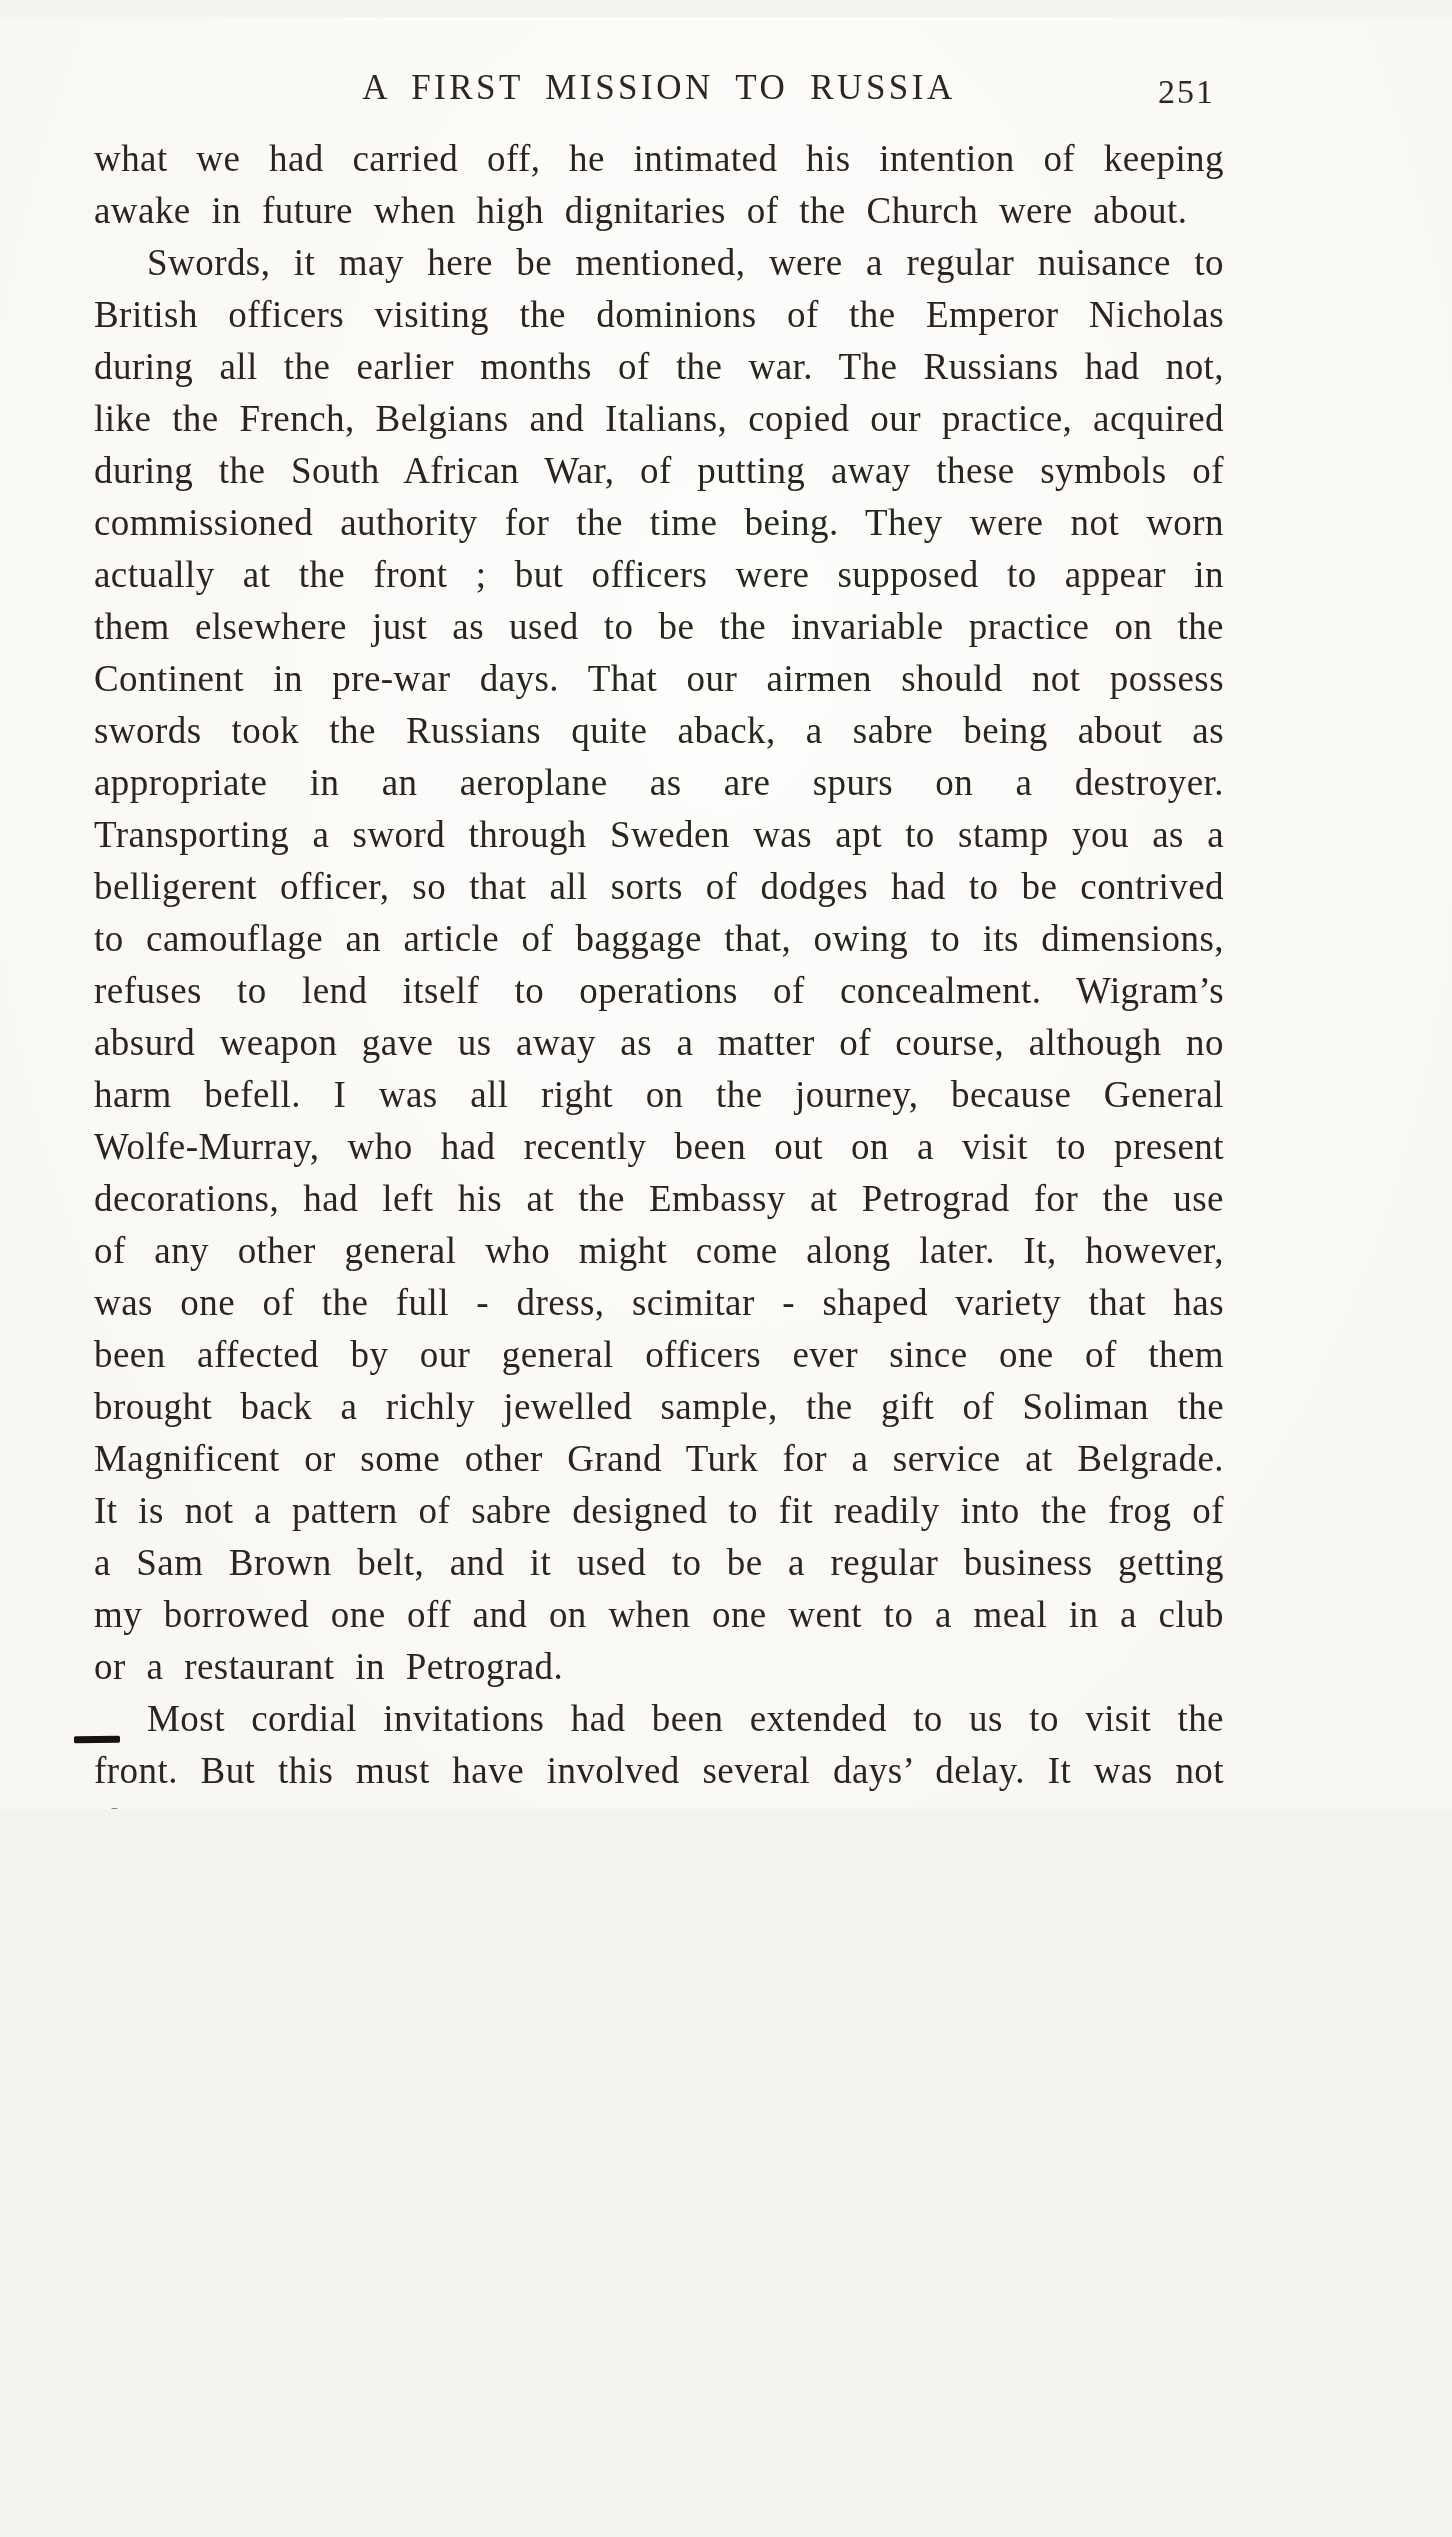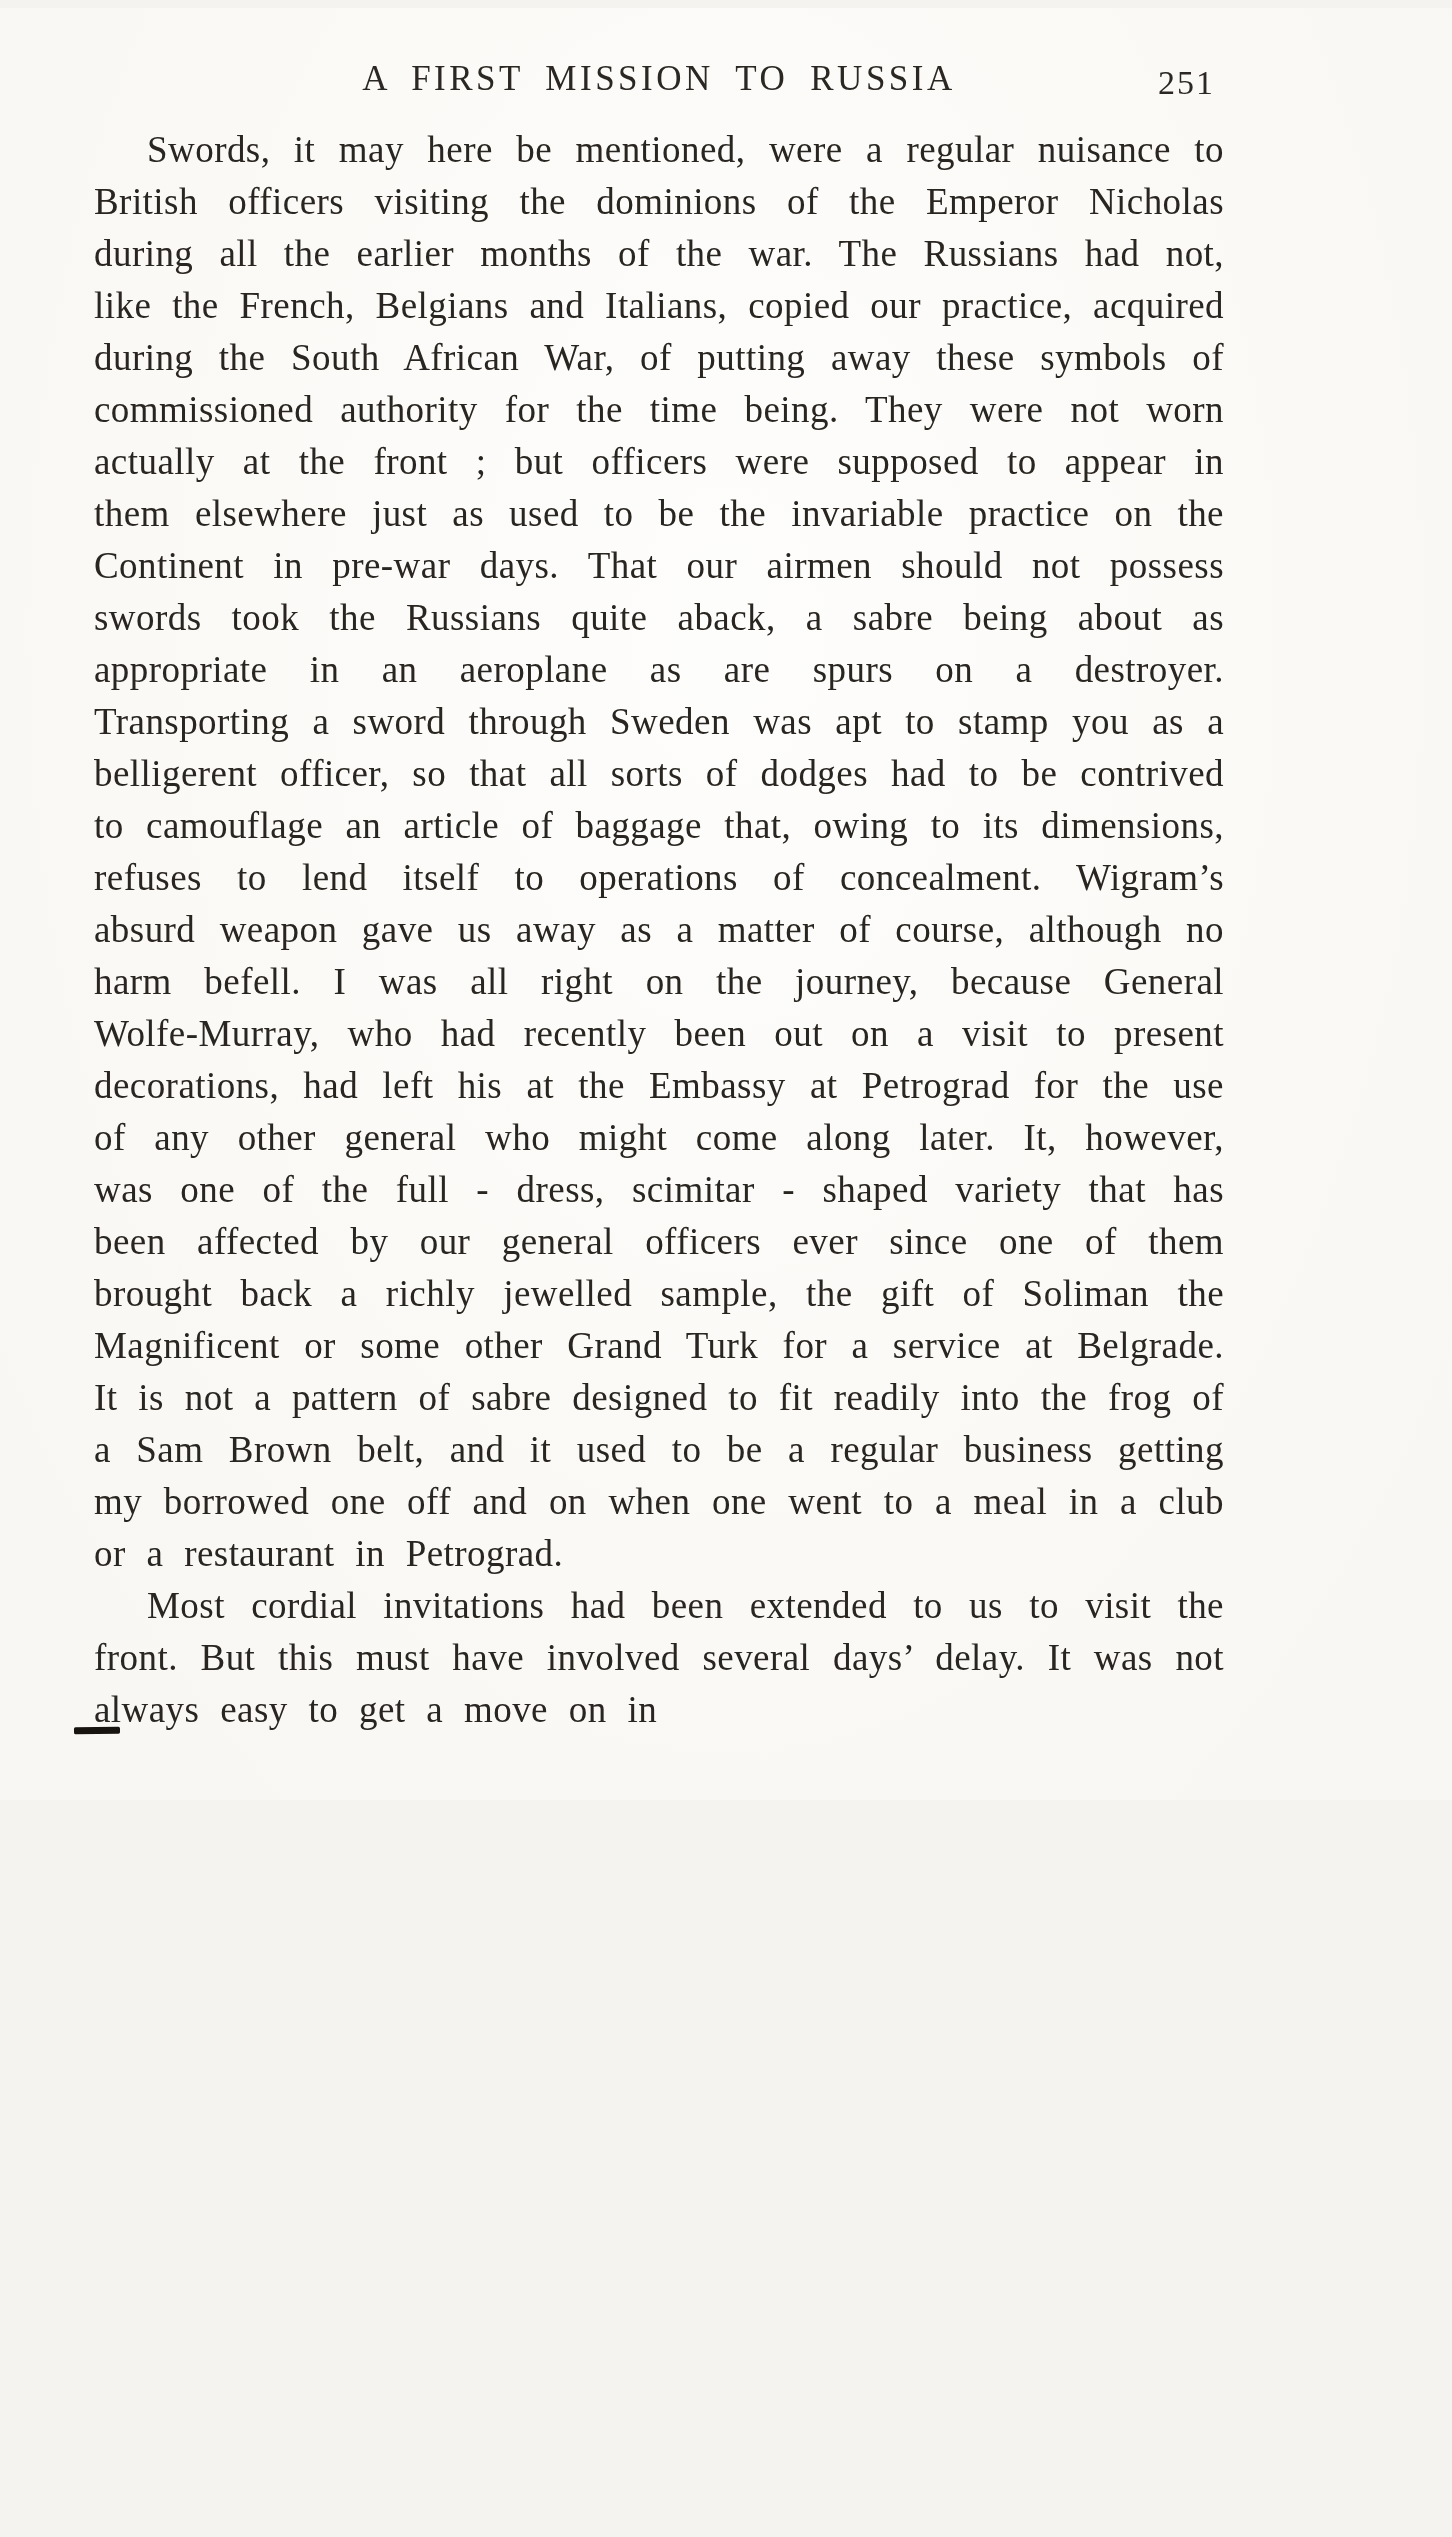--- a/index.html
+++ b/index.html
@@ -4,21 +4,21 @@
 <style>
   html, body {
     margin: 0;
     padding: 0;
     background: #f4f3f0;
   }
   .page {
     position: relative;
     width: 1453px;
     height: 1792px;
-    margin: 8px auto;
+    margin: 17px auto;
     background: #fbfaf7;
     background-image: radial-gradient(ellipse at 50% 35%, rgba(255,255,255,0.6) 0%, rgba(244,242,236,0.35) 85%);
     color: #2a2622;
     font-family: "Liberation Serif", "DejaVu Serif", serif;
     overflow: hidden;
   }
   .running-head {
     position: relative;
     margin: 51px 229px 0 94px;
     height: 46px;
@@ -71,20 +71,21 @@
 <body>
 
 <div class="page">
 
   <header class="running-head">
     <span class="head-title">A FIRST MISSION TO RUSSIA</span>
     <span class="page-number">251</span>
   </header>
 
   <main class="text-block">
+    <p class="para no-indent">what we had carried off, he intimated his intention of keeping awake in future when high dignitaries of the Church were about.</p>
     <p class="para">Swords, it may here be mentioned, were a regular nuisance to British officers visiting the dominions of the Emperor Nicholas during all the earlier months of the war. The Russians had not, like the French, Belgians and Italians, copied our practice, acquired during the South African War, of putting away these symbols of commissioned authority for the time being. They were not worn actually at the front ; but officers were supposed to appear in them elsewhere just as used to be the invariable practice on the Continent in pre-war days. That our airmen should not possess swords took the Russians quite aback, a sabre being about as appropriate in an aeroplane as are spurs on a destroyer. Transporting a sword through Sweden was apt to stamp you as a belligerent officer, so that all sorts of dodges had to be contrived to camouflage an article of baggage that, owing to its dimensions, refuses to lend itself to operations of concealment. Wigram’s absurd weapon gave us away as a matter of course, although no harm befell. I was all right on the journey, because General Wolfe-Murray, who had recently been out on a visit to present decorations, had left his at the Embassy at Petrograd for the use of any other general who might come along later. It, however, was one of the full - dress, scimitar - shaped variety that has been affected by our general officers ever since one of them brought back a richly jewelled sample, the gift of Soliman the Magnificent or some other Grand Turk for a service at Belgrade. It is not a pattern of sabre designed to fit readily into the frog of a Sam Brown belt, and it used to be a regular business getting my borrowed one off and on when one went to a meal in a club or a restaurant in Petrograd.</p>
     <p class="para">Most cordial invitations had been extended to us to visit the front. But this must have involved several days’ delay. It was not always easy to get a move on in</p>
   </main>
 
   <div class="scan-artifact"></div>
 
 </div>
 
 
 </body></html>

